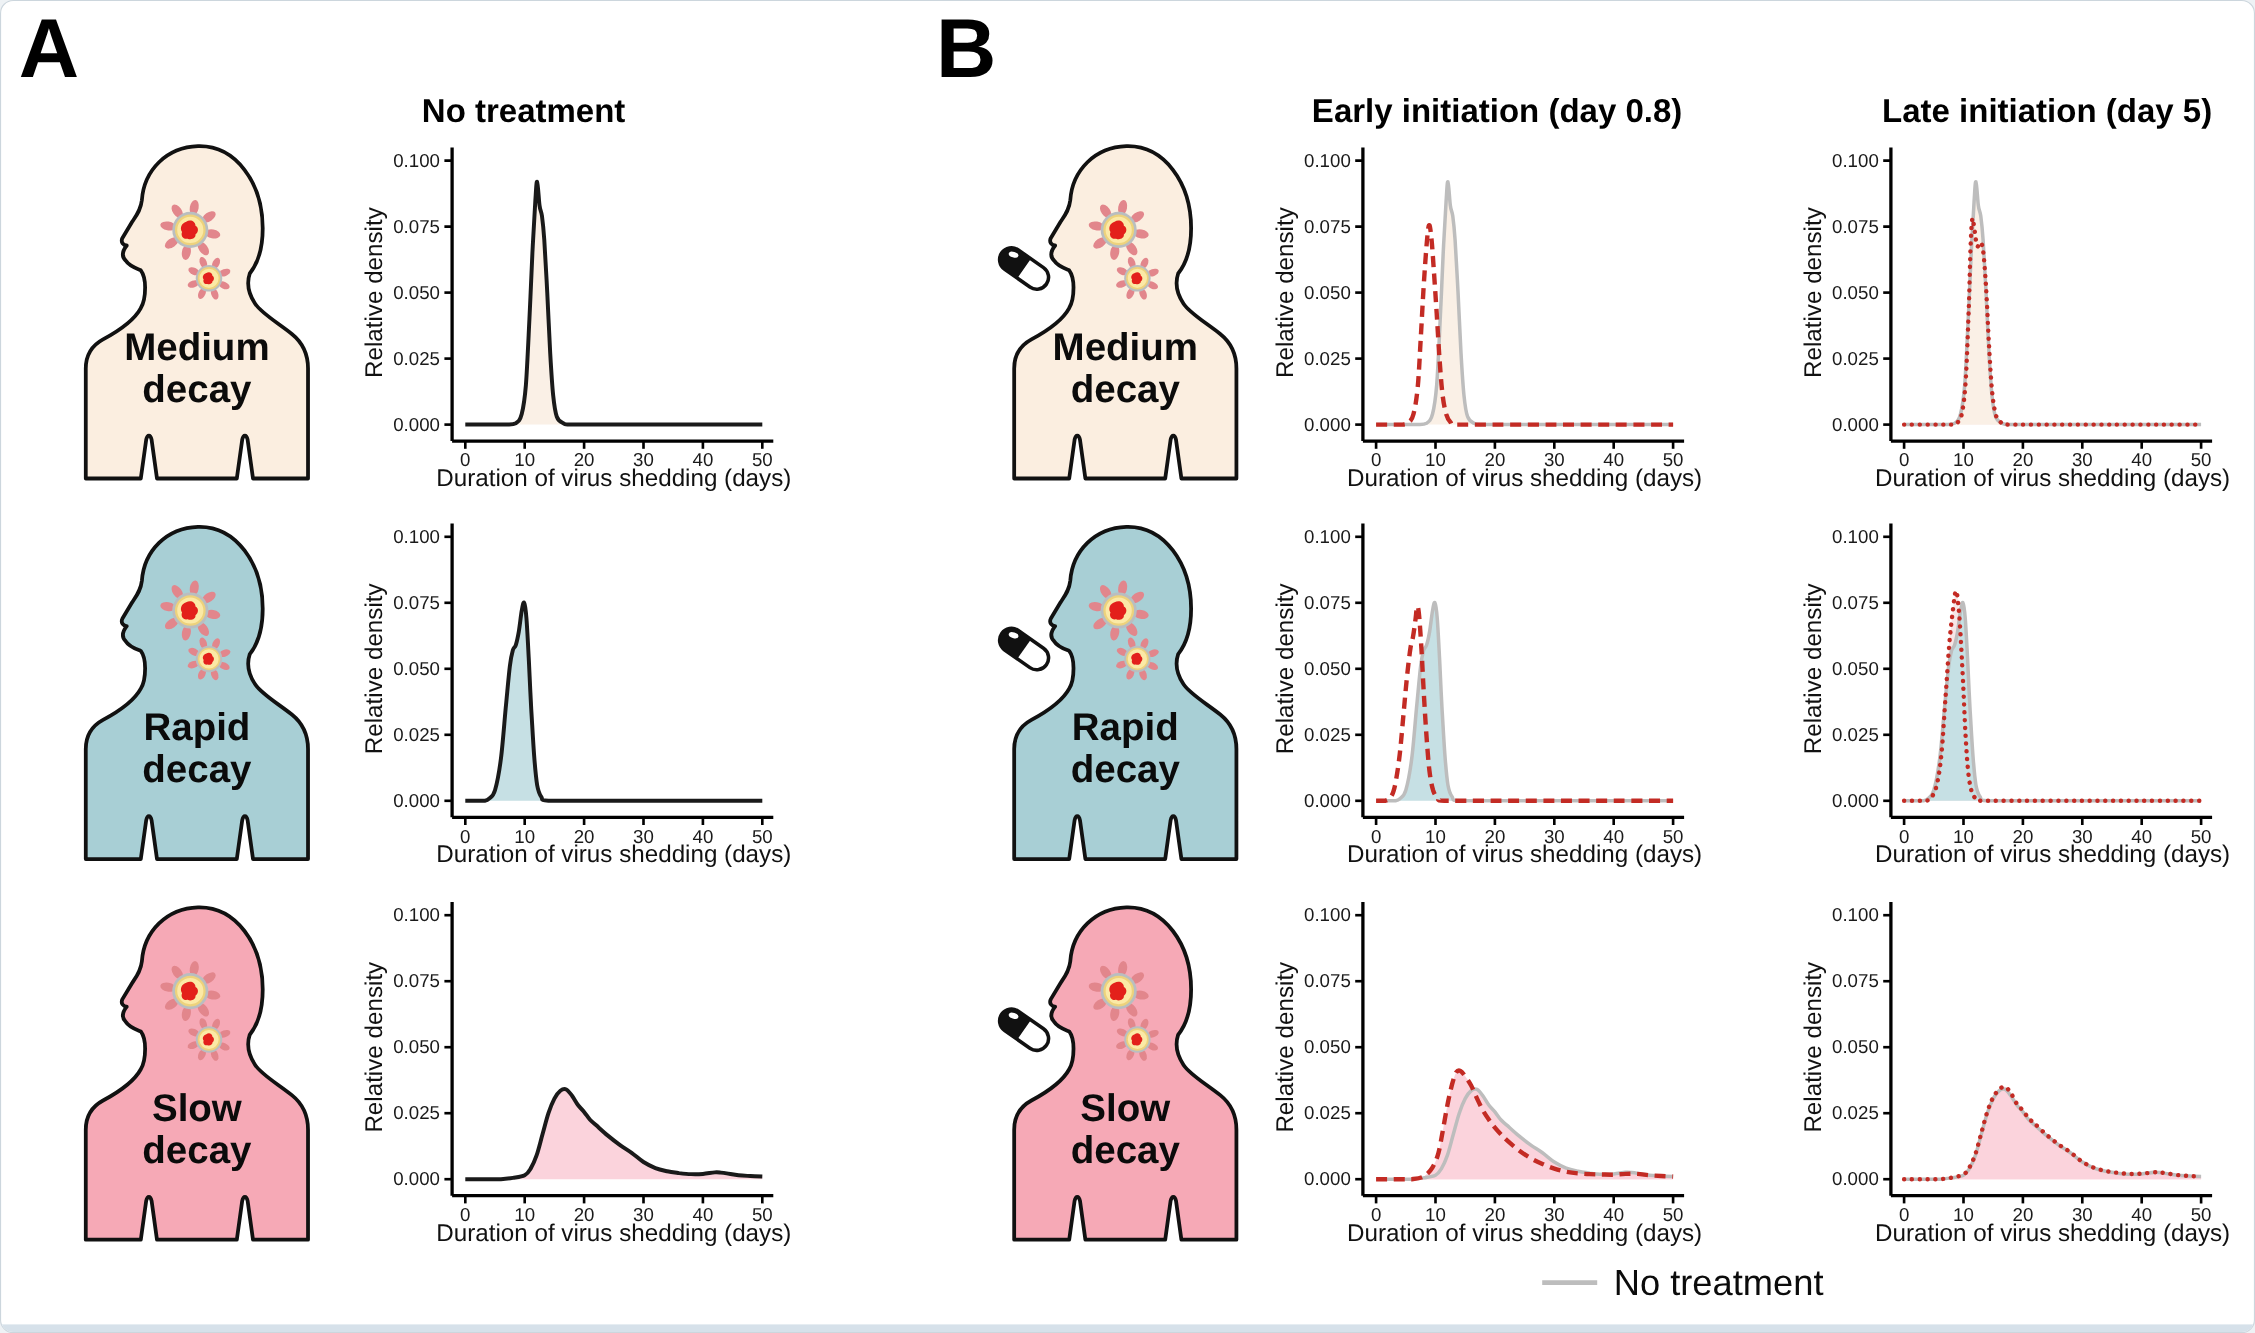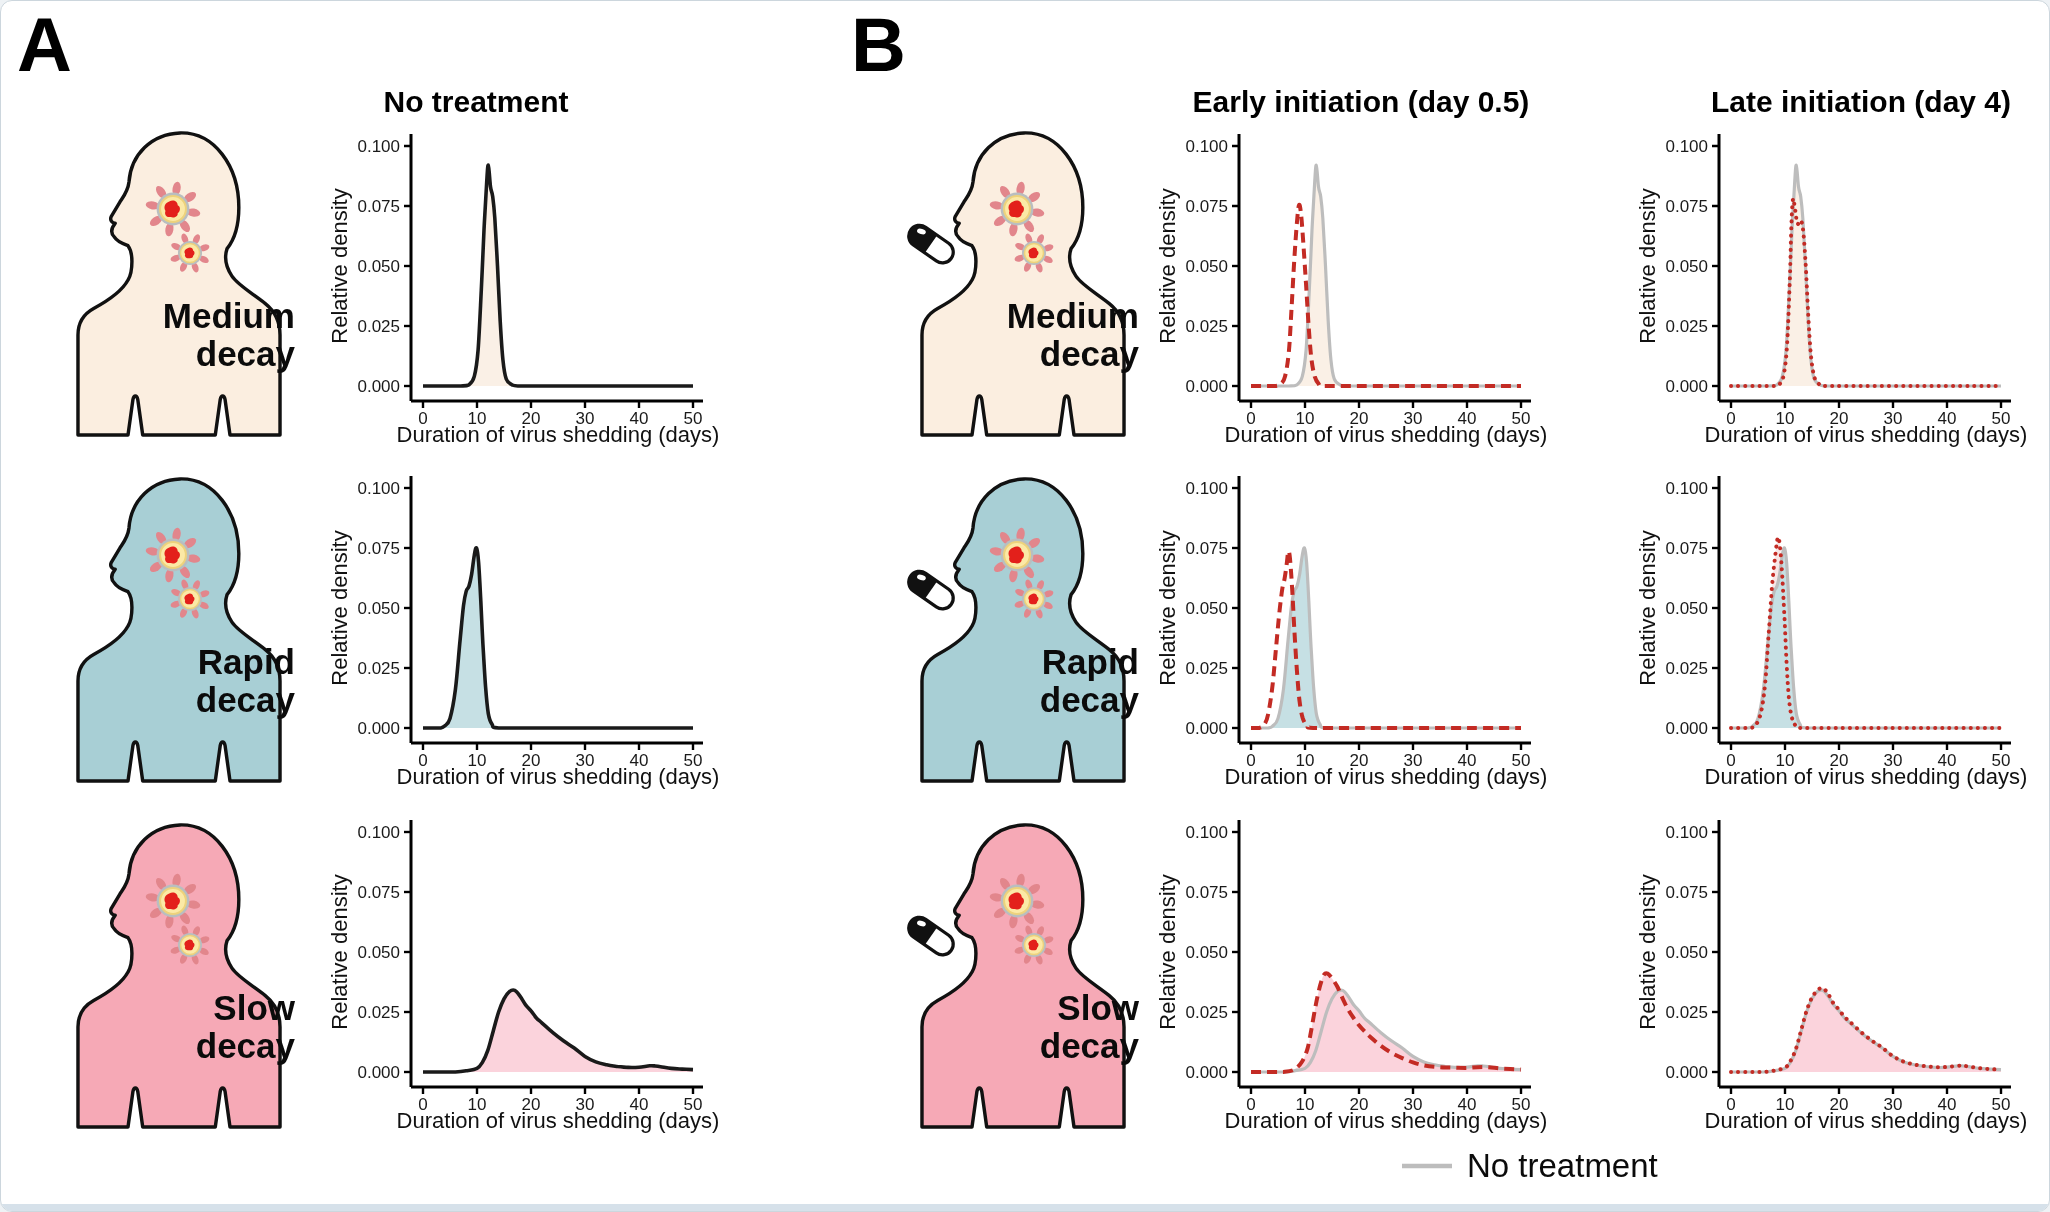--- a/index.html
+++ b/index.html
@@ -9,40 +9,40 @@
           border:1px solid #ccd6dd;border-radius:12px;overflow:hidden;}
   #bottom-strip{position:absolute;left:0;bottom:0;width:100%;height:7px;background:#d6e1ea;}
   .panel-label{position:absolute;font-size:76px;font-weight:900;color:#000;line-height:1;}
   .col-title{position:absolute;font-size:30px;font-weight:700;color:#000;text-align:center;height:38px;}
   .figure{position:absolute;width:232px;height:306px;}
   .figure svg.person{position:absolute;left:0;top:0;width:100%;height:100%;overflow:visible;}
   .figure .virus{position:absolute;overflow:visible;}
   .figure .virus-big{left:80px;top:50px;width:60px;height:60px;}
   .figure .virus-small{left:105px;top:102px;width:44px;height:44px;}
   .figure .pill{position:absolute;left:-4px;top:86px;width:56px;height:56px;overflow:visible;}
-  .fig-label{position:absolute;top:55%;left:0;width:100%;text-align:right;
+  .fig-label{position:absolute;top:55%;left:0;width:100%;text-align:center;
              font-size:35px;font-weight:700;line-height:1.07;color:#0b0b0b;}
   .plot{position:absolute;width:390px;height:314px;}
   .plot svg{display:block;overflow:visible;}
   .plot text, .legend-text{font-family:"Liberation Sans",sans-serif;}
   .legend{position:absolute;left:1398px;top:1146px;display:flex;align-items:center;gap:18px;}
   .leg-item{display:flex;align-items:center;gap:12px;}
   .legend-text{font-size:33px;color:#0b0b0b;}
 </style>
 </head>
 <body>
 
 <div id="canvas">
 
   <div class="panel-label" style="left:16px;top:6px;">A</div>
   <div class="panel-label" style="left:850px;top:6px;">B</div>
 
   <div class="col-title" style="left:300px;top:84px;width:350px;">No treatment</div>
-  <div class="col-title" style="left:1185px;top:84px;width:350px;">Early initiation (day 0.5)</div>
-  <div class="col-title" style="left:1685px;top:84px;width:350px;">Late initiation (day 4)</div>
+  <div class="col-title" style="left:1185px;top:84px;width:350px;">Early initiation (day 0.8)</div>
+  <div class="col-title" style="left:1685px;top:84px;width:350px;">Late initiation (day 5)</div>
 
   <div class="figure" style="left:62px;top:128px;">
   <svg class="person" viewBox="0 0 224 312">
     <path class="body" stroke="#111" stroke-width="3.5" stroke-linejoin="round" d="M113,4 C84,5 63,26 61,54 C60,63 56,68 52,74 L43,89 C41,93 44,96 47,96
          C43,101 42,106 46,110 C49,115 55,117 60,119 C63,123 64,129 64,135
          C64,143 63,149 60,154 C53,167 38,176 25,183 C14,189 9,198 9,210
          L9,312 L60,312 L65,276 C66,271 69,271 70,276 L75,312 L149,312
          L154,276 C155,271 158,271 159,276 L164,312 L215,312 L215,210
          C215,196 210,186 200,178 C186,167 172,159 166,150 C160,141 158,131 161,122
          C169,112 173,98 173,80 C173,38 148,3 113,4 Z" fill="#fbeee0"></path>

